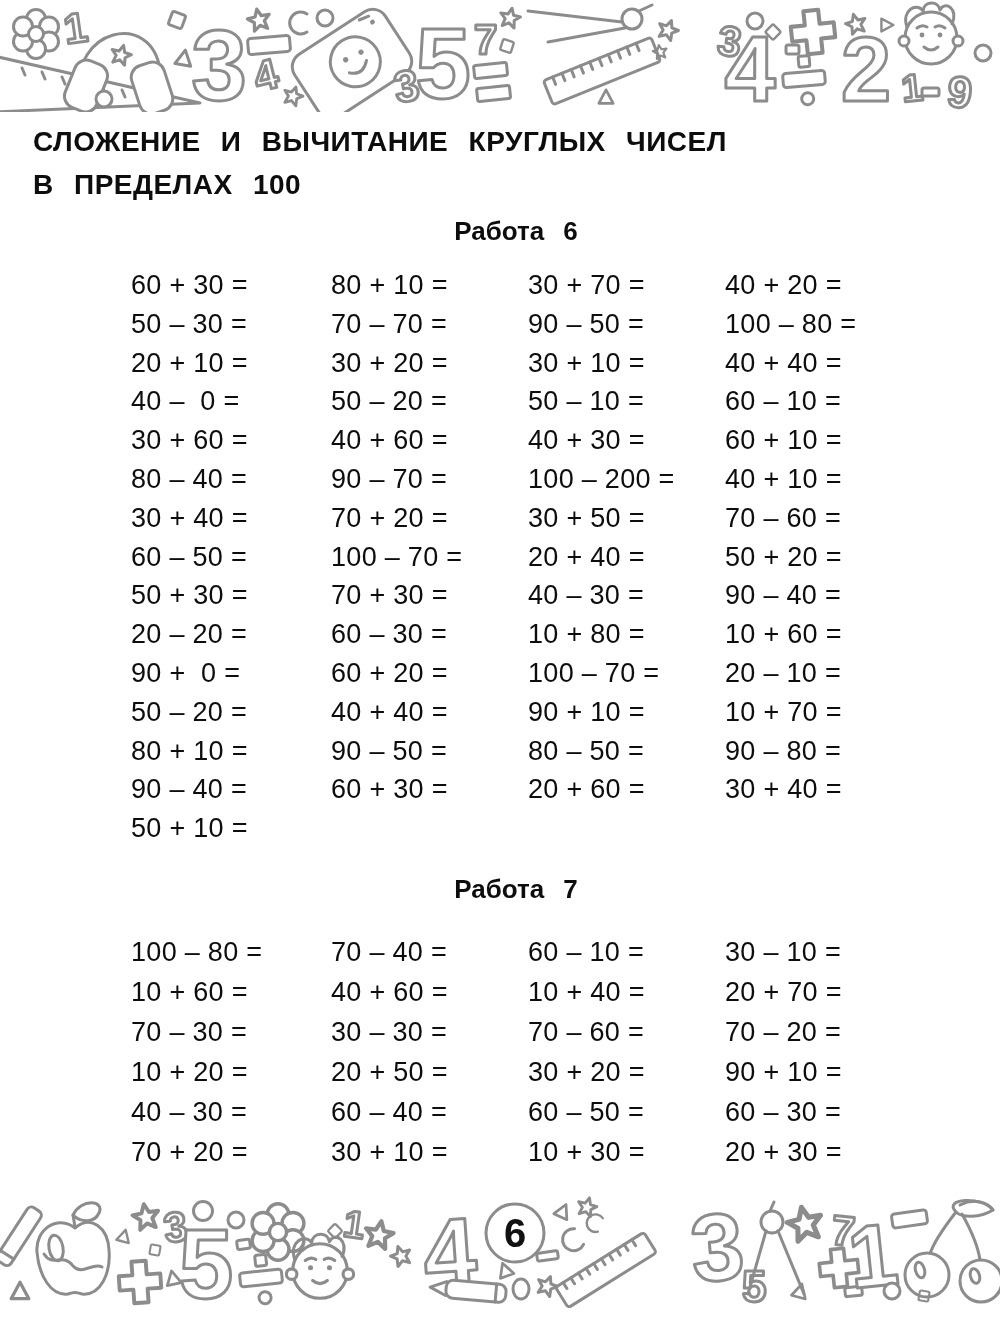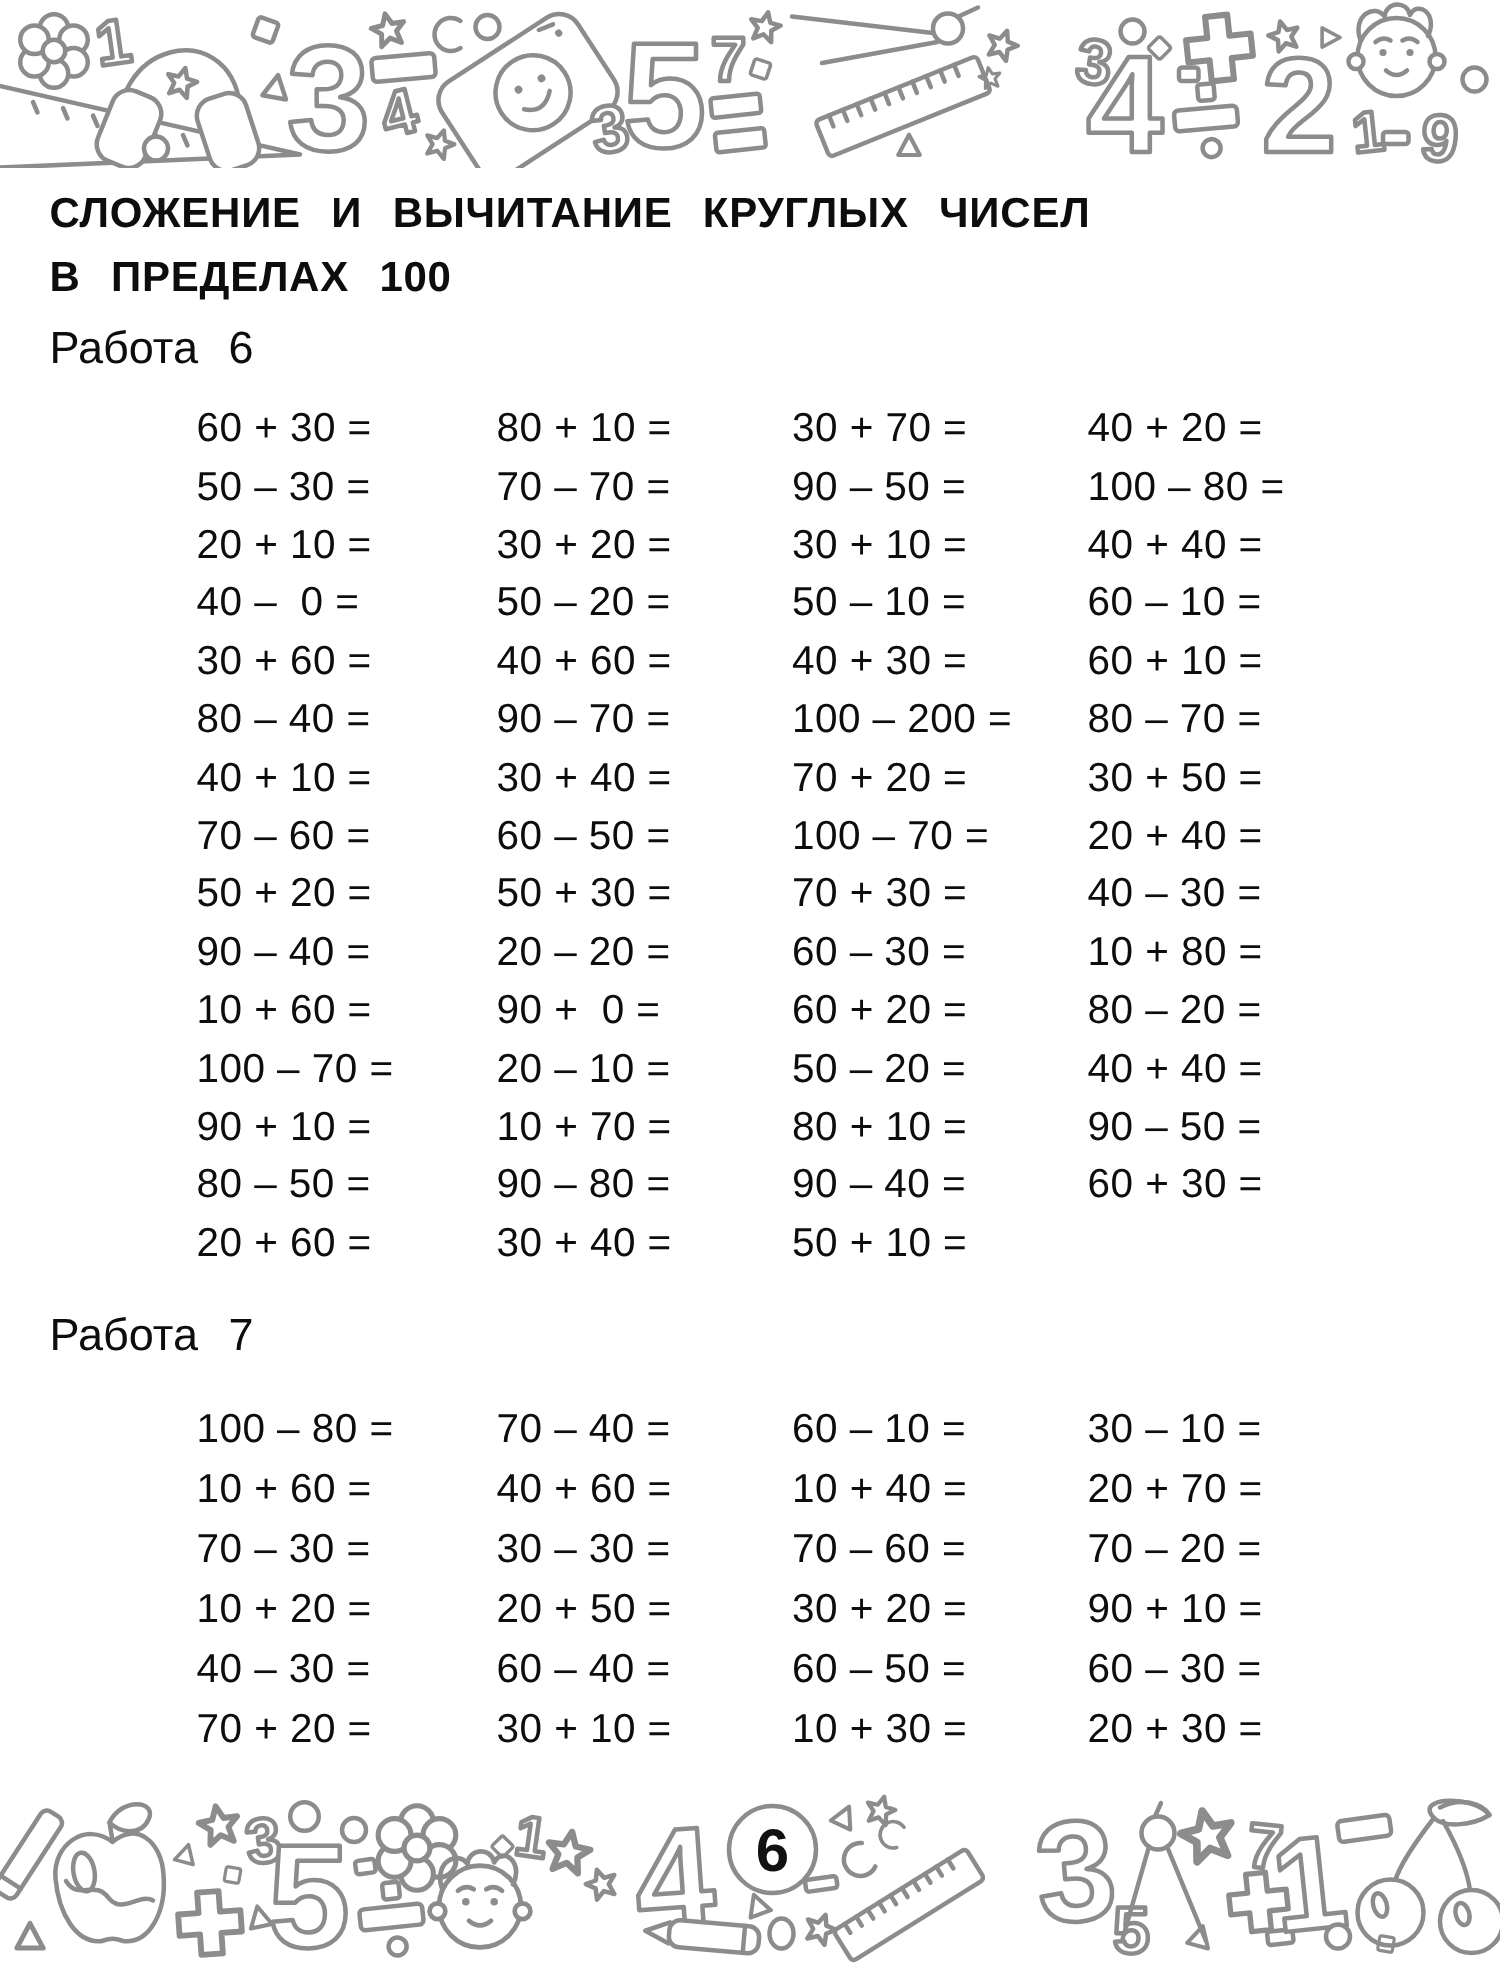--- a/index.html
+++ b/index.html
@@ -15,21 +15,22 @@
   .border-strip.top{top:0;height:112px;}
   .border-strip.bottom{bottom:0;height:127px;}
   .title-block{
     position:absolute;top:120px;left:33px;width:966px;
     font-weight:bold;font-size:28px;line-height:43px;
     letter-spacing:0.5px;word-spacing:12px;
     color:#0d0d0d;
   }
   .work-heading{
     position:absolute;left:33px;width:966px;
-    font-weight:normal;font-size:30px;
+    text-align:center;
+    font-weight:bold;font-size:26px;
     word-spacing:12px;color:#0d0d0d;
   }
   #heading-1{top:216px;}
   #heading-2{top:874px;}
   .eq-grid{
     position:absolute;left:131px;right:60px;
     display:grid;
     grid-template-columns:200px 197px 197px 1fr;
   }
   #grid-0{top:266px;line-height:38.8px;}
@@ -193,41 +194,39 @@
       <div class="eq">50 – 20 =</div>
       <div class="eq">50 – 10 =</div>
       <div class="eq">60 – 10 =</div>
       <div class="eq">30 + 60 =</div>
       <div class="eq">40 + 60 =</div>
       <div class="eq">40 + 30 =</div>
       <div class="eq">60 + 10 =</div>
       <div class="eq">80 – 40 =</div>
       <div class="eq">90 – 70 =</div>
       <div class="eq">100 – 200 =</div>
-      <div class="eq">80 – 70 =</div>
       <div class="eq">40 + 10 =</div>
       <div class="eq">30 + 40 =</div>
       <div class="eq">70 + 20 =</div>
       <div class="eq">30 + 50 =</div>
       <div class="eq">70 – 60 =</div>
       <div class="eq">60 – 50 =</div>
       <div class="eq">100 – 70 =</div>
       <div class="eq">20 + 40 =</div>
       <div class="eq">50 + 20 =</div>
       <div class="eq">50 + 30 =</div>
       <div class="eq">70 + 30 =</div>
       <div class="eq">40 – 30 =</div>
       <div class="eq">90 – 40 =</div>
       <div class="eq">20 – 20 =</div>
       <div class="eq">60 – 30 =</div>
       <div class="eq">10 + 80 =</div>
       <div class="eq">10 + 60 =</div>
       <div class="eq">90 +  0 =</div>
       <div class="eq">60 + 20 =</div>
-      <div class="eq">80 – 20 =</div>
       <div class="eq">100 – 70 =</div>
       <div class="eq">20 – 10 =</div>
       <div class="eq">50 – 20 =</div>
       <div class="eq">40 + 40 =</div>
       <div class="eq">90 + 10 =</div>
       <div class="eq">10 + 70 =</div>
       <div class="eq">80 + 10 =</div>
       <div class="eq">90 – 50 =</div>
       <div class="eq">80 – 50 =</div>
       <div class="eq">90 – 80 =</div>

